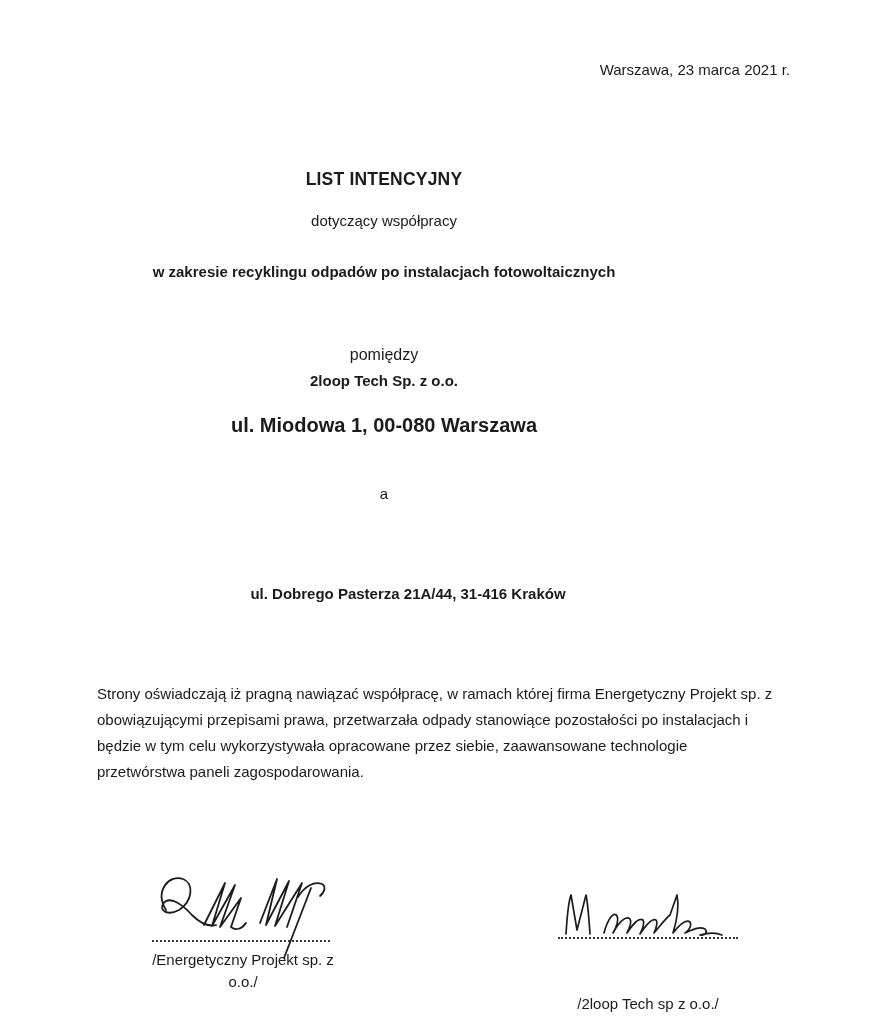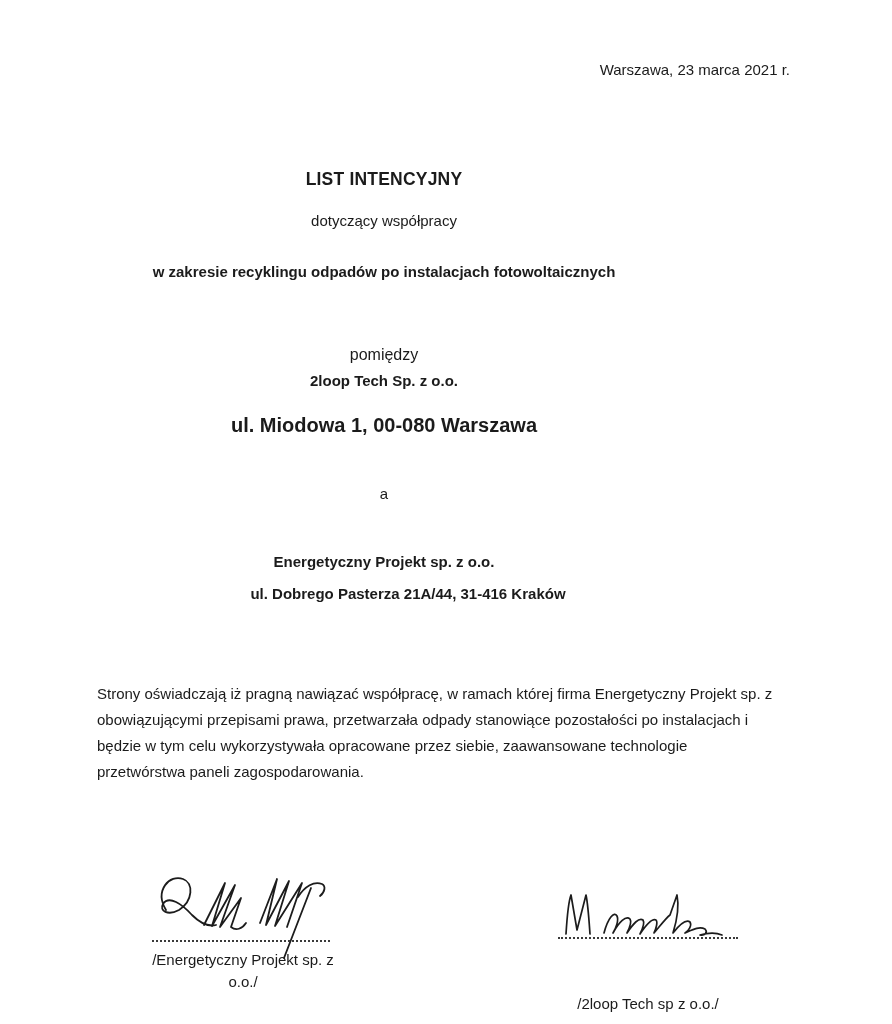--- a/index.html
+++ b/index.html
@@ -83,21 +83,20 @@
   <div class="abs centered doc-subject">w zakresie recyklingu odpadów po instalacjach fotowoltaicznych</div>
 
   <div class="abs centered between-label">pomiędzy</div>
 
   <div class="abs centered party1-name">2loop Tech Sp. z o.o.</div>
 
   <div class="abs centered party1-addr">ul. Miodowa 1, 00-080 Warszawa</div>
 
   <div class="abs centered and-label">a</div>
 
-  <div class="abs centered party2-name">Energetyczny Projekt sp. z o.o.</div>
 
   <div class="abs centered party2-addr">ul. Dobrego Pasterza 21A/44, 31-416 Kraków</div>
 
   <div class="abs body-par">
     <div class="body-line">Strony oświadczają iż pragną nawiązać współpracę, w ramach której firma Energetyczny Projekt sp. z</div>
     <div class="body-line">obowiązującymi przepisami prawa, przetwarzała odpady stanowiące pozostałości po instalacjach i</div>
     <div class="body-line">będzie w tym celu wykorzystywała opracowane przez siebie, zaawansowane technologie</div>
     <div class="body-line">przetwórstwa paneli zagospodarowania.</div>
   </div>
 

